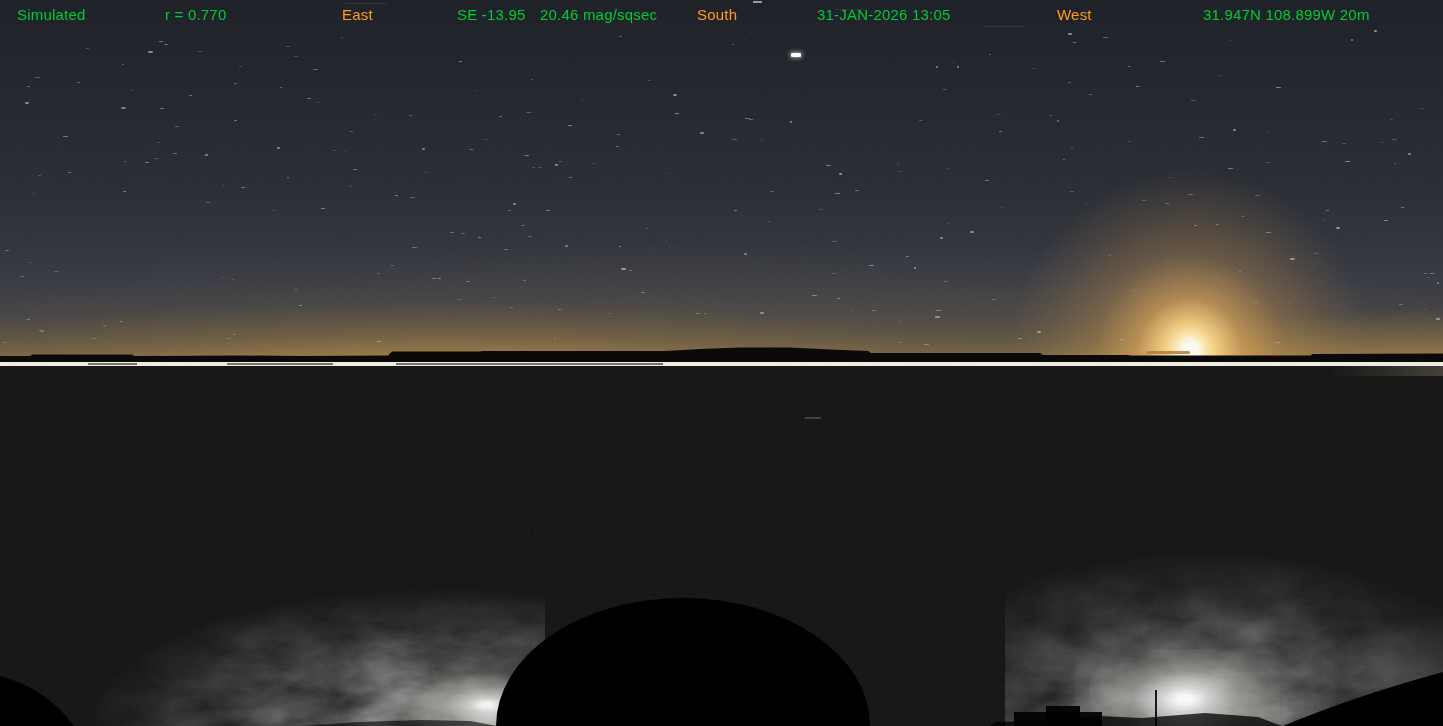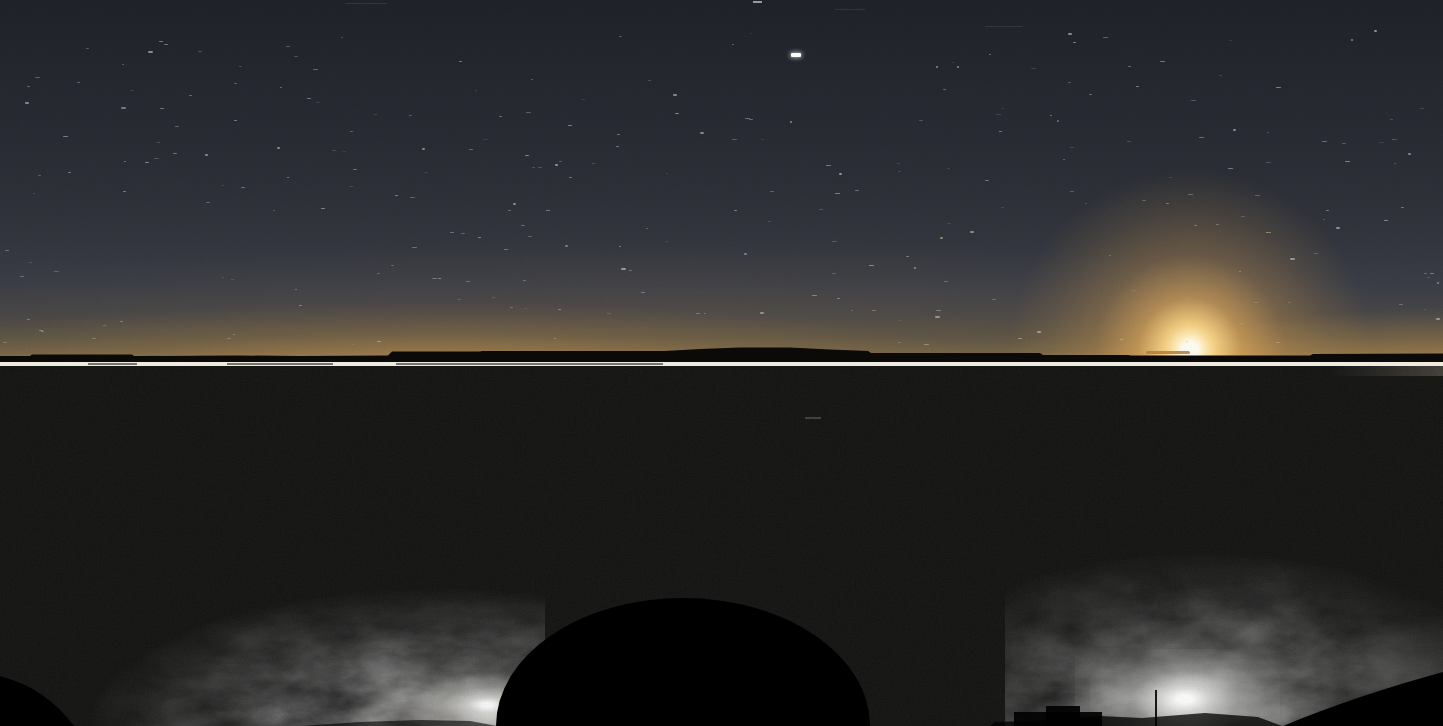--- a/index.html
+++ b/index.html
@@ -357,20 +357,31 @@
       <rect width="1443" height="363" filter="url(#grain)"></rect>
     </svg>
 
     <div class="litcloud" style="left:1146px;top:351px;width:44px;height:3px;"></div>
     <div class="litcloud" style="left:160px;top:355px;width:34px;height:2px;opacity:.6;"></div>
 
     <svg id="terrain" width="1443" height="18" viewBox="0 346 1443 18">
       <path fill="#0b0a08" d="M0,357 L30,357 32,355.5 132,355.5 134,357 240,356.5 300,357 388,356.5 392,352.5 480,352.5 482,352 665,352 700,350 740,348.5 790,348.5 830,350.5 868,352 871,354 1040,354 1043,356 1128,356 1131,356.5 1310,356.5 1313,355 1443,354.5 L1443,364 0,364 Z"></path>
     </svg>
 
+    <div id="hud">
+      <span class="green" style="left:17px">Simulated</span>
+      <span class="green" style="left:165px">r = 0.770</span>
+      <span class="orange" style="left:342px">East</span>
+      <span class="green" style="left:457px">SE -13.95</span>
+      <span class="green" style="left:540px">20.46 mag/sqsec</span>
+      <span class="orange" style="left:697px">South</span>
+      <span class="green" style="left:817px">31-JAN-2026 13:05</span>
+      <span class="orange" style="left:1057px">West</span>
+      <span class="green" style="left:1203px">31.947N 108.899W 20m</span>
+    </div>
   </div>
 
   <div id="divider">
     <div class="dash" style="left:88px;width:49px;"></div>
     <div class="dash" style="left:227px;width:106px;"></div>
     <div class="dash" style="left:396px;width:267px;"></div>
   </div>
 
   <div id="ground">
     <svg class="cloudsvg" id="clouds-left" width="545" height="170">

